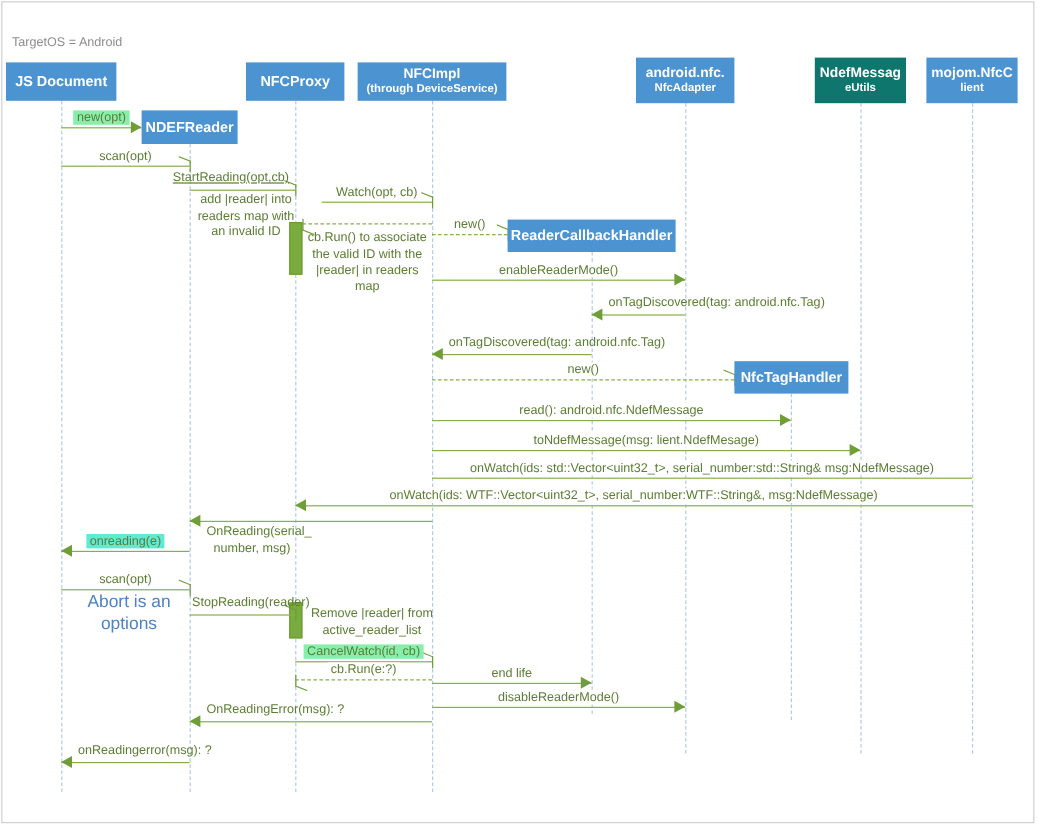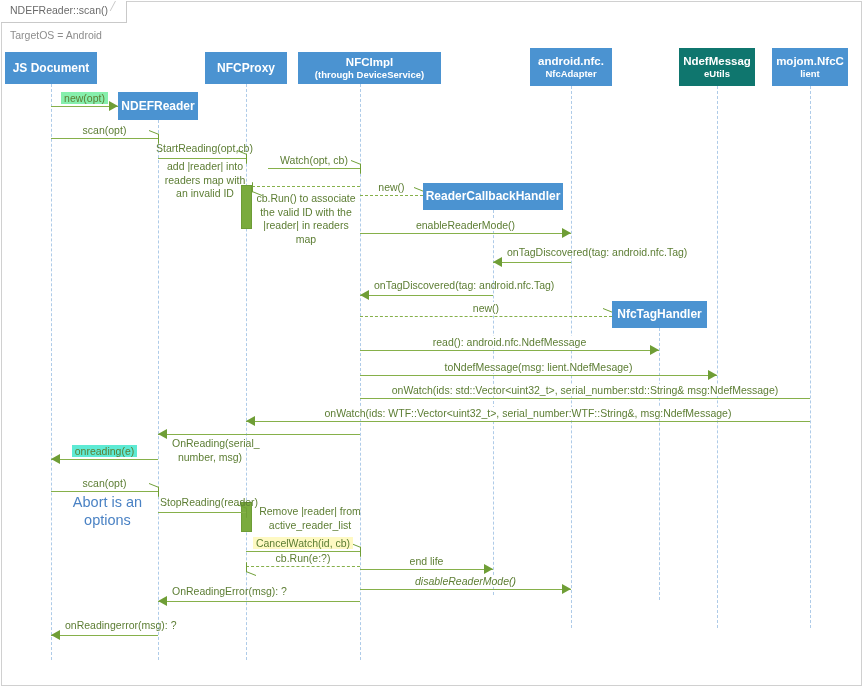--- a/index.html
+++ b/index.html
@@ -35,21 +35,20 @@
   .mlabel{position:absolute;font-size:10.5px;color:#5c7d33;white-space:nowrap;background:transparent;}
   .note{position:absolute;font-size:10.5px;color:#5c7d33;text-align:center;line-height:13.5px;}
   .bignote{position:absolute;font-size:14.5px;color:#4a82c4;text-align:center;line-height:18px;}
 </style>
 </head>
 <body>
 
 <div id="stage">
 
   <div id="frame"></div>
-  <div id="frame-tab">NDEFReader::scan()</div>
   <div id="frame-cond">TargetOS = Android</div>
 
   <div id="lifelines">
       <div class="lifeline" style="left: 51px; top: 84px; height: 576px;"></div>
       <div class="lifeline" style="left: 158px; top: 120px; height: 540px;"></div>
       <div class="lifeline" style="left: 246px; top: 84px; height: 576px;"></div>
       <div class="lifeline" style="left: 360px; top: 84px; height: 576px;"></div>
       <div class="lifeline" style="left: 571px; top: 86px; height: 542px;"></div>
       <div class="lifeline" style="left: 717px; top: 86px; height: 542px;"></div>
       <div class="lifeline" style="left: 810px; top: 86px; height: 542px;"></div>
@@ -67,21 +66,21 @@
         <div class="mlabel" style="color: rgb(92, 125, 51); left: 51px; top: 92px; width: 67px; text-align: center;"><span style="background: #86efac; padding: 0px 3px;">new(opt)</span></div>
       </div>
       <div>
         <div class="msgline" style="left: 51px; top: 138px; width: 107px; border-top-color: rgb(134, 176, 74);"></div>
         <div class="arrowR open" style="left: 149px; top: 133.5px;"></div>
         <div class="mlabel" style="color: rgb(92, 125, 51); left: 51px; top: 124px; width: 107px; text-align: center;"><span style="background: rgb(255, 255, 255); padding: 0px 3px;">scan(opt)</span></div>
       </div>
       <div>
         <div class="msgline" style="left: 158px; top: 158px; width: 88px; border-top-color: rgb(134, 176, 74);"></div>
         <div class="arrowR open" style="left: 237px; top: 153.5px;"></div>
-        <div class="mlabel" style="color: rgb(92, 125, 51); left: 156px; top: 142px;">StartReading(opt,cb)</div>
+        <div class="mlabel" style="color: rgb(92, 125, 51); left: 144px; top: 142px; text-decoration: underline;">StartReading(opt,cb)</div>
       </div>
       <div>
         <div class="msgline" style="left: 268px; top: 168px; width: 92px; border-top-color: rgb(134, 176, 74);"></div>
         <div class="arrowR open" style="left: 351px; top: 163.5px;"></div>
         <div class="mlabel" style="color: rgb(92, 125, 51); left: 268px; top: 154px; width: 92px; text-align: center;"><span style="background: rgb(255, 255, 255); padding: 0px 3px;">Watch(opt, cb)</span></div>
       </div>
       <div>
         <div class="msgline dashed" style="left: 252px; top: 186px; width: 108px; border-top-color: rgb(134, 176, 74);"></div>
         <div class="arrowL open" style="left: 252px; top: 181.5px;"></div>
         <div class="mlabel" style="color: rgb(92, 125, 51); left: 252px; top: 172px; width: 108px; text-align: center;"><span style="background: rgb(255, 255, 255); padding: 0px 3px;"></span></div>
@@ -146,36 +145,36 @@
         <div class="mlabel" style="color: rgb(92, 125, 51); left: 51px; top: 477px; width: 107px; text-align: center;"><span style="background: rgb(255, 255, 255); padding: 0px 3px;">scan(opt)</span></div>
       </div>
       <div>
         <div class="msgline" style="left: 158px; top: 512px; width: 88px; border-top-color: rgb(134, 176, 74);"></div>
         <div class="arrowR open" style="left: 237px; top: 507.5px;"></div>
         <div class="mlabel" style="color: rgb(92, 125, 51); left: 160px; top: 496px;">StopReading(reader)</div>
       </div>
       <div>
         <div class="msgline" style="left: 246px; top: 551px; width: 114px; border-top-color: rgb(134, 176, 74);"></div>
         <div class="arrowR open" style="left: 351px; top: 546.5px;"></div>
-        <div class="mlabel" style="color: rgb(92, 125, 51); left: 246px; top: 537px; width: 114px; text-align: center;"><span style="background: #fef9c3; padding: 0px 3px;">CancelWatch(id, cb)</span></div>
+        <div class="mlabel" style="color: rgb(92, 125, 51); left: 246px; top: 537px; width: 114px; text-align: center;"><span style="background: #86efac; padding: 0px 3px;">CancelWatch(id, cb)</span></div>
       </div>
       <div>
         <div class="msgline dashed" style="left: 246px; top: 566px; width: 114px; border-top-color: rgb(134, 176, 74);"></div>
         <div class="arrowL open" style="left: 246px; top: 561.5px;"></div>
         <div class="mlabel" style="color: rgb(92, 125, 51); left: 246px; top: 552px; width: 114px; text-align: center;"><span style="background: rgb(255, 255, 255); padding: 0px 3px;">cb.Run(e:?)</span></div>
       </div>
       <div>
         <div class="msgline" style="left: 360px; top: 569px; width: 133px; border-top-color: rgb(134, 176, 74);"></div>
         <div class="arrowR" style="left: 484px; top: 564px;"></div>
         <div class="mlabel" style="color: rgb(92, 125, 51); left: 360px; top: 555px; width: 133px; text-align: center;"><span style="background: rgb(255, 255, 255); padding: 0px 3px;">end life</span></div>
       </div>
       <div>
         <div class="msgline" style="left: 360px; top: 589px; width: 211px; border-top-color: rgb(134, 176, 74);"></div>
         <div class="arrowR" style="left: 562px; top: 584px;"></div>
-        <div class="mlabel" style="color: rgb(92, 125, 51); left: 360px; top: 575px; width: 211px; text-align: center; font-style: italic;"><span style="background: rgb(255, 255, 255); padding: 0px 3px;">disableReaderMode()</span></div>
+        <div class="mlabel" style="color: rgb(92, 125, 51); left: 360px; top: 575px; width: 211px; text-align: center;"><span style="background: rgb(255, 255, 255); padding: 0px 3px;">disableReaderMode()</span></div>
       </div>
       <div>
         <div class="msgline" style="left: 158px; top: 601px; width: 202px; border-top-color: rgb(134, 176, 74);"></div>
         <div class="arrowL" style="left: 158px; top: 596px;"></div>
         <div class="mlabel" style="color: rgb(92, 125, 51); left: 172px; top: 585px;">OnReadingError(msg): ?</div>
       </div>
       <div>
         <div class="msgline" style="left: 51px; top: 635px; width: 107px; border-top-color: rgb(134, 176, 74);"></div>
         <div class="arrowL" style="left: 51px; top: 630px;"></div>
         <div class="mlabel" style="color: rgb(92, 125, 51); left: 65px; top: 619px;">onReadingerror(msg): ?</div>
@@ -184,21 +183,21 @@
   <div id="actors">
       <div class="actor inline" style="left: 5px; top: 52px; width: 92px; height: 32px; background: rgb(75, 147, 209); color: rgb(255, 255, 255);">
         <div><span>JS Document</span></div>
       </div>
       <div class="actor inline" style="left: 118px; top: 92px; width: 80px; height: 28px; background: rgb(75, 147, 209); color: rgb(255, 255, 255);">
         <div><span>NDEFReader</span></div>
       </div>
       <div class="actor inline" style="left: 205px; top: 52px; width: 82px; height: 32px; background: rgb(75, 147, 209); color: rgb(255, 255, 255);">
         <div><span>NFCProxy</span></div>
       </div>
-      <div class="actor" style="left: 298px; top: 52px; width: 143px; height: 32px; background: rgb(75, 147, 209); color: rgb(255, 255, 255);">
+      <div class="actor" style="left: 298px; top: 52px; width: 124px; height: 32px; background: rgb(75, 147, 209); color: rgb(255, 255, 255);">
         <div><span>NFCImpl</span><span class="sub">(through DeviceService)</span></div>
       </div>
       <div class="actor" style="left: 530px; top: 48px; width: 82px; height: 38px; background: rgb(75, 147, 209); color: rgb(255, 255, 255);">
         <div><span>android.nfc.</span><span class="sub">NfcAdapter</span></div>
       </div>
       <div class="actor" style="left: 679px; top: 48px; width: 76px; height: 38px; background: #0f766e; color: rgb(255, 255, 255);">
         <div><span>NdefMessag</span><span class="sub">eUtils</span></div>
       </div>
       <div class="actor" style="left: 772px; top: 48px; width: 76px; height: 38px; background: rgb(75, 147, 209); color: rgb(255, 255, 255); justify-content: center;">
         <div><span>mojom.NfcC</span><span class="sub">lient</span></div>

